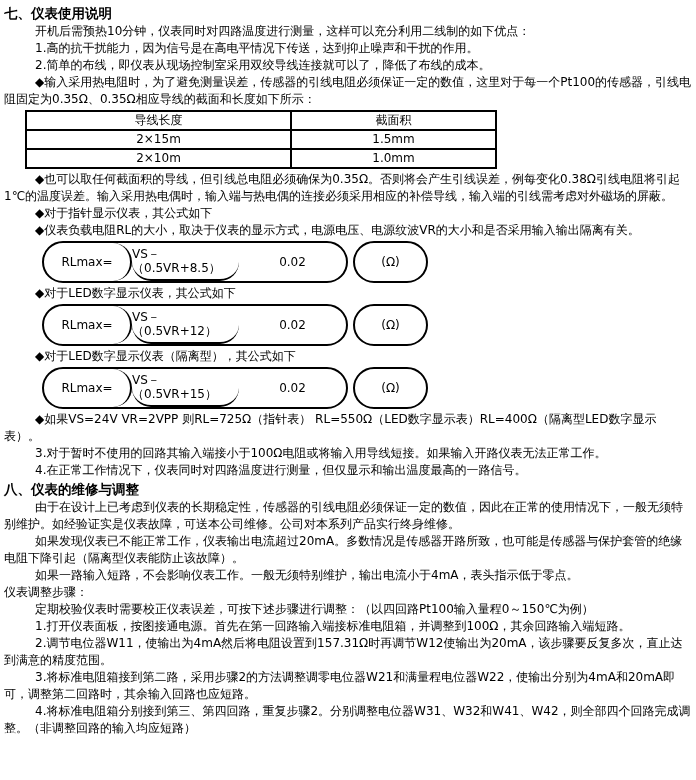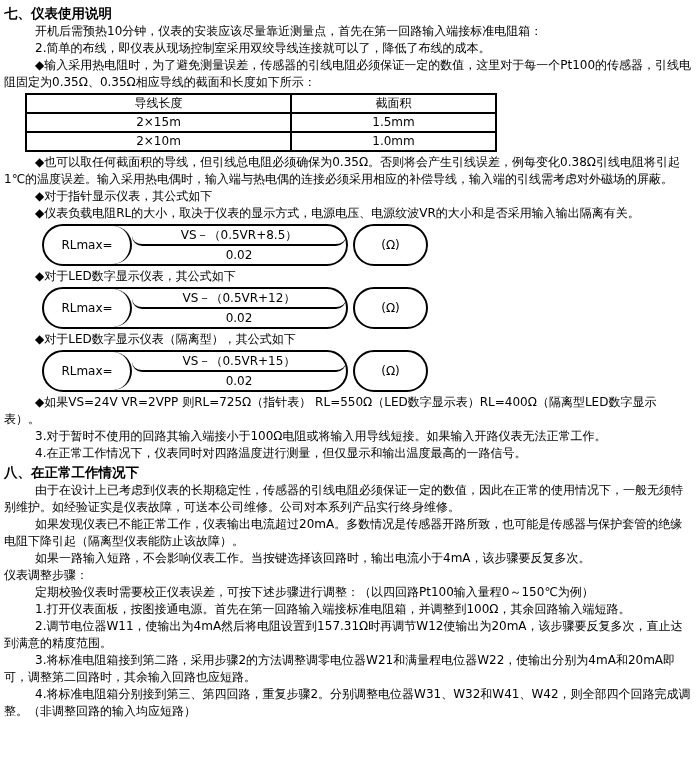--- a/index.html
+++ b/index.html
@@ -55,21 +55,20 @@
   .f-lhs {
     width: 88px;
     border-right: 2px solid #000;
     display: flex;
     align-items: center;
     justify-content: center;
   }
   .f-frac {
     flex: 1;
     display: flex;
-    flex-direction: column;
   }
   .f-num, .f-den {
     flex: 1;
     display: flex;
     align-items: center;
     justify-content: center;
     line-height: 14px;
   }
   .f-num { border-bottom: 2px solid #000; }
   .f-unit {
@@ -81,21 +80,22 @@
     align-items: center;
     justify-content: center;
   }
 </style>
 </head>
 <body>
 
 <div class="page">
 
   <div class="sec-heading">七、仪表使用说明</div>
-  <p class="para">开机后需预热10分钟，仪表的安装应该尽量靠近测量点，首先在第一回路输入端接标准电阻箱：</p>
+  <p class="para">开机后需预热10分钟，仪表同时对四路温度进行测量，这样可以充分利用二线制的如下优点：</p>
+  <p class="para">1.高的抗干扰能力，因为信号是在高电平情况下传送，达到抑止噪声和干扰的作用。</p>
   <p class="para">2.简单的布线，即仪表从现场控制室采用双绞导线连接就可以了，降低了布线的成本。</p>
   <p class="para">◆输入采用热电阻时，为了避免测量误差，传感器的引线电阻必须保证一定的数值，这里对于每一个Pt100的传感器，引线电阻固定为0.35Ω、0.35Ω相应导线的截面和长度如下所示：</p>
 
   <table class="wire-table">
     <colgroup>
         <col class="c1">
         <col class="c2">
       </colgroup>
     <tbody>
         <tr>
@@ -149,24 +149,24 @@
         <div class="f-den">0.02</div>
       </div>
     </div>
     <div class="f-unit">(Ω)</div>
   </div>
 
   <p class="para">◆如果VS=24V VR=2VPP 则RL=725Ω（指针表） RL=550Ω（LED数字显示表）RL=400Ω（隔离型LED数字显示表）。</p>
   <p class="para">3.对于暂时不使用的回路其输入端接小于100Ω电阻或将输入用导线短接。如果输入开路仪表无法正常工作。</p>
   <p class="para">4.在正常工作情况下，仪表同时对四路温度进行测量，但仅显示和输出温度最高的一路信号。</p>
 
-  <div class="sec-heading">八、在正常工作情况下</div>
+  <div class="sec-heading">八、仪表的维修与调整</div>
   <p class="para">由于在设计上已考虑到仪表的长期稳定性，传感器的引线电阻必须保证一定的数值，因此在正常的使用情况下，一般无须特别维护。如经验证实是仪表故障，可送本公司维修。公司对本系列产品实行终身维修。</p>
   <p class="para">如果发现仪表已不能正常工作，仪表输出电流超过20mA。多数情况是传感器开路所致，也可能是传感器与保护套管的绝缘电阻下降引起（隔离型仪表能防止该故障）。</p>
-  <p class="para">如果一路输入短路，不会影响仪表工作。当按键选择该回路时，输出电流小于4mA，该步骤要反复多次。</p>
+  <p class="para">如果一路输入短路，不会影响仪表工作。一般无须特别维护，输出电流小于4mA，表头指示低于零点。</p>
   <p class="para noindent">仪表调整步骤：</p>
   <p class="para">定期校验仪表时需要校正仪表误差，可按下述步骤进行调整：（以四回路Pt100输入量程0～150℃为例）</p>
   <p class="para">1.打开仪表面板，按图接通电源。首先在第一回路输入端接标准电阻箱，并调整到100Ω，其余回路输入端短路。</p>
   <p class="para">2.调节电位器W11，使输出为4mA然后将电阻设置到157.31Ω时再调节W12使输出为20mA，该步骤要反复多次，直止达到满意的精度范围。</p>
   <p class="para">3.将标准电阻箱接到第二路，采用步骤2的方法调整调零电位器W21和满量程电位器W22，使输出分别为4mA和20mA即可，调整第二回路时，其余输入回路也应短路。</p>
   <p class="para">4.将标准电阻箱分别接到第三、第四回路，重复步骤2。分别调整电位器W31、W32和W41、W42，则全部四个回路完成调整。（非调整回路的输入均应短路）</p>
 
 </div>
 
 </body></html>

